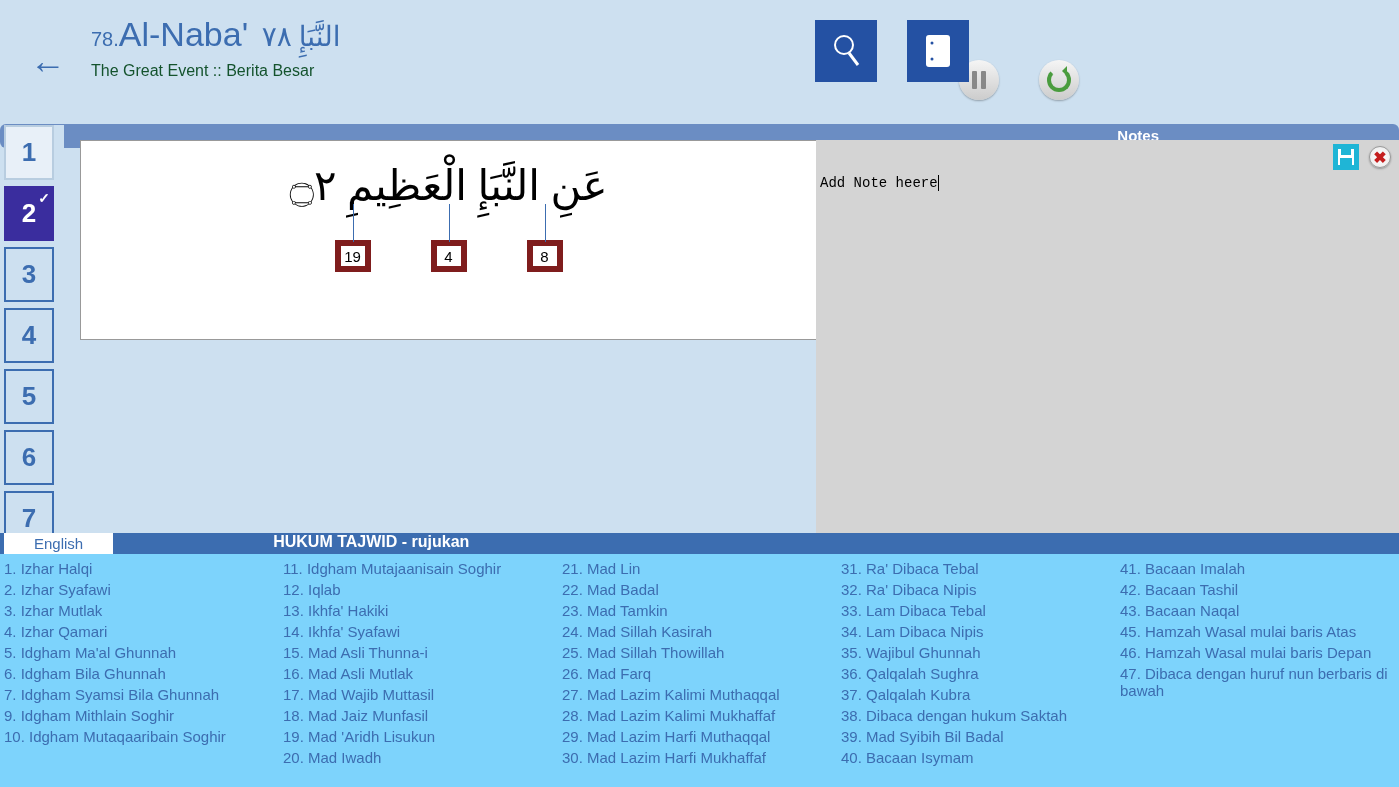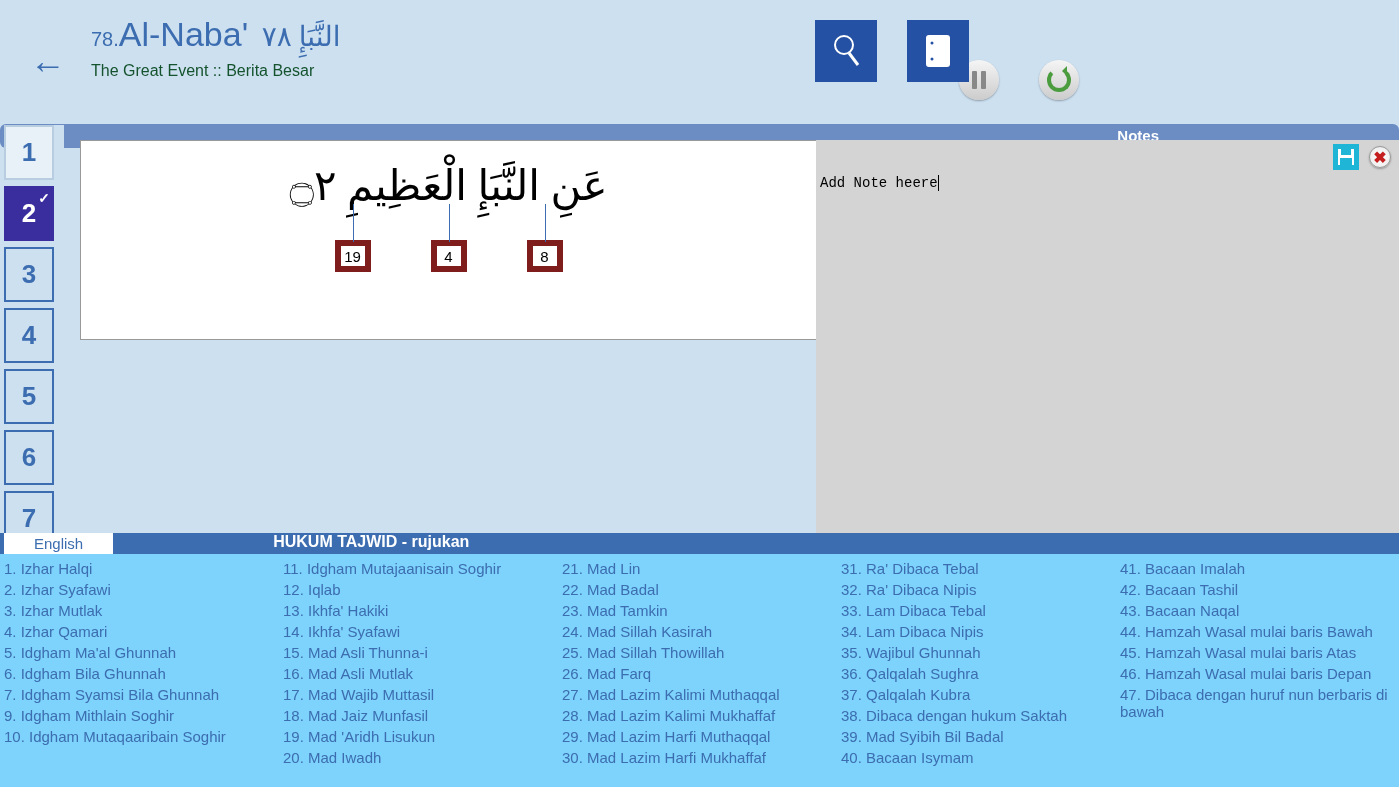--- a/index.html
+++ b/index.html
@@ -187,18 +187,17 @@
       <a>36. Qalqalah Sughra</a>
       <a>37. Qalqalah Kubra</a>
       <a>38. Dibaca dengan hukum Saktah</a>
       <a>39. Mad Syibih Bil Badal</a>
       <a>40. Bacaan Isymam</a>
     </div>
     <div class="ref-col">
       <a>41. Bacaan Imalah</a>
       <a>42. Bacaan Tashil</a>
       <a>43. Bacaan Naqal</a>
-      <a>44. Hamzah Wasal mulai baris Bawah</a>
       <a>45. Hamzah Wasal mulai baris Atas</a>
       <a>46. Hamzah Wasal mulai baris Depan</a>
       <a>47. Dibaca dengan huruf nun berbaris di bawah</a>
     </div>
   </div>
 
 </body></html>

